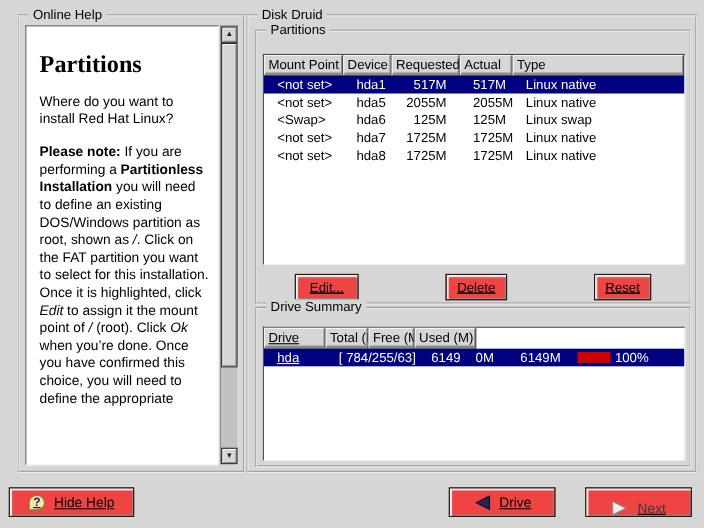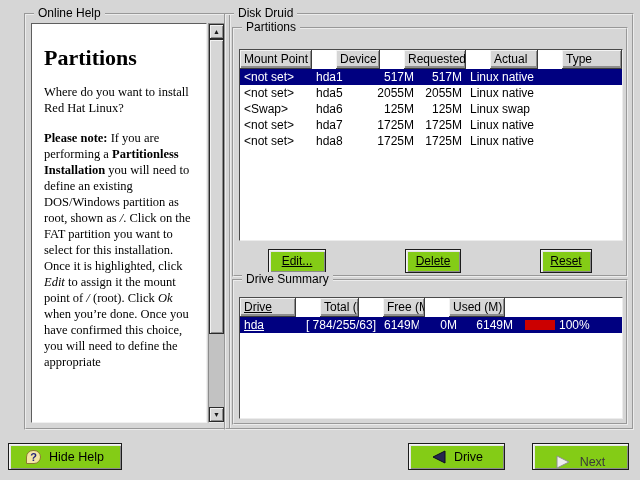--- a/index.html
+++ b/index.html
@@ -12,32 +12,32 @@
   }
 
   
   .frame { position:absolute; border:2px groove #ececec; }
   .frame-label {
     position:absolute; top:-9px; left:8px;
     background:#d6d6d6; padding:0 4px; font-size:12px; line-height:14px;
   }
 
   
-  #help-frame { left:24px; top:13px; width:207px; height:417px; }
+  #help-frame { left:16px; top:13px; width:207px; height:417px; }
   .help-view {
     position:absolute; left:5px; top:8px; width:176px; bottom:5px;
     background:#ffffff; overflow:hidden;
     border:1px solid; border-color:#5e5e5e #f0f0f0 #f0f0f0 #5e5e5e;
   }
   .help-text { padding:26px 8px 0 12px; font-size:12.5px; line-height:16px; }
   .help-text h1 {
     font-family:"Liberation Serif", serif; font-size:22px; font-weight:bold;
     margin-bottom:18px;
   }
-  .help-text p { margin-bottom:14px;font-family:Liberation Serif, serif; }
+  .help-text p { margin-bottom:14px; }
   .b { font-weight:bold; }
   .i { font-style:italic; }
 
   
   .scrollbar {
     position:absolute; right:4px; top:8px; bottom:5px; width:17px;
     background:#c2c2c2; border:1px solid; border-color:#8d8d8d #e9e9e9 #e9e9e9 #8d8d8d;
   }
   .sb-btn {
     position:absolute; left:0; width:15px; height:15px;
@@ -58,48 +58,48 @@
   #partitions-frame { left:6px; top:12px; width:396px; height:250px; }
   #drive-frame { left:6px; top:264px; width:396px; height:146px; }
 
   .list {
     position:absolute; background:#fff;
     border:1px solid; border-color:#4a4a4a #ececec #ececec #4a4a4a;
   }
   #part-list { left:5px; top:20px; width:384px; height:192px; }
   #drive-list { left:5px; top:16px; width:384px; height:122px; }
 
-  .list-header { display:flex; height:19px;gap:24px; }
+  .list-header { display:flex; height:19px; }
   .hcell {
     background:#d6d6d6; padding:2px 4px 0 4px; font-size:12px;
     border-right:1px solid #3c3c3c; border-bottom:1px solid #3c3c3c;
     box-shadow: inset 1px 1px 0 #f4f4f4, inset -1px -2px 0 #8e8e8e;
     white-space:nowrap; overflow:hidden;
   }
   .row { display:flex; height:16px; line-height:16px; }
   .row.selected { background:#000080; color:#fff; }
-  .cell { padding:0 4px; white-space:nowrap; overflow:hidden; }
+  .cell { padding:0 12px; white-space:nowrap; overflow:hidden; }
   .num { text-align:right; }
 
   
   .c-mount { width:72px; } .c-dev { width:44px; } .c-req { width:62px; }
   .c-act { width:48px; } .c-type { flex:1; }
   
   .d-drive { width:56px;text-decoration:underline; } .d-geom { width:84px; } .d-total { width:39px; }
   .d-free { width:42px; } .d-pct { flex:1; }
 
   .d-pct { display:flex; align-items:center; gap:4px; padding-left:8px; }
   .bar { width:30px; height:10px; background:#cc0000; display:inline-block; }
 
   
   .btn {
     display:flex; align-items:center; justify-content:center; gap:8px;
-    background:#84cc16; border:1px solid #1c1c1c;
+    background:#ef4444; border:1px solid #1c1c1c;
     box-shadow: inset 1px 1px 0 #f4f4f4, inset 2px 2px 0 #e4e4e4, inset -1px -1px 0 #8a8a8a;
-    font-size:12px; color:#000; cursor:default;
+    font-size:12px; color:#000; cursor:default;text-decoration:underline;
   }
   .part-btns {
     position:absolute; left:0; right:0; top:220px; height:24px;
     display:flex; justify-content:space-between; padding:0 34px;
   }
   .part-btns .btn { position:static; height:24px; }
   .part-btns .btn span { text-decoration:underline; }
   #edit-btn { width:58px; } #delete-btn { width:56px; } #reset-btn { width:52px; }
 
   .footer-btn { position:absolute; top:443px; height:27px; font-size:12.5px; }

